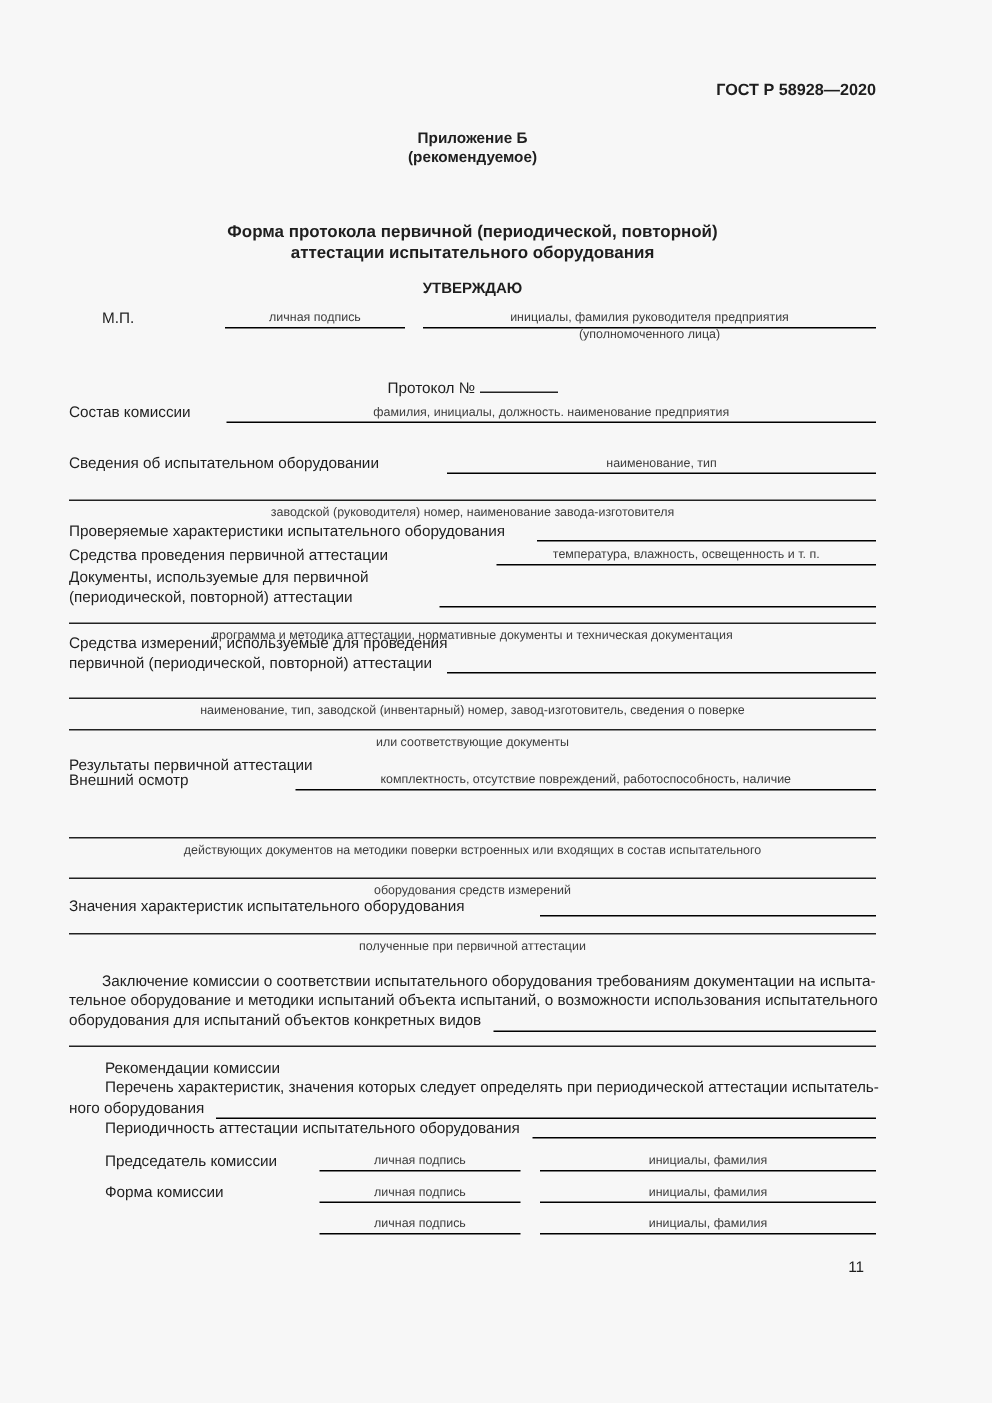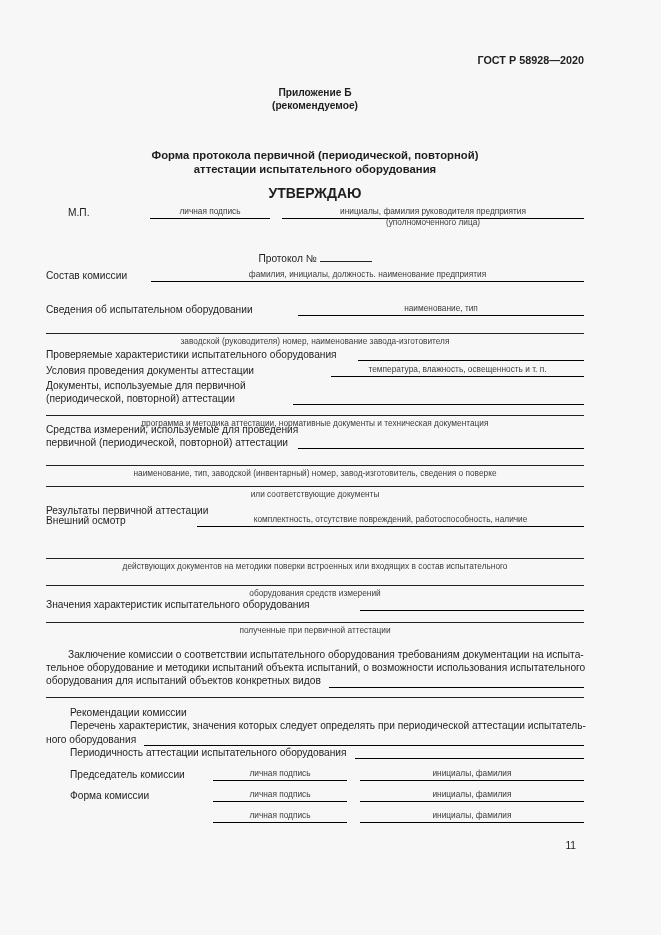--- a/index.html
+++ b/index.html
@@ -10,21 +10,21 @@
     color:#1e1e1e;
     position:relative;
     overflow:hidden;
   }
   .blk{position:absolute;left:46px;width:538px;font-size:10.2px;line-height:12px;}
   .center{text-align:center;}
   .bold{font-weight:bold;}
   .gost{top:54px;text-align:right;font-weight:bold;font-size:10.8px;}
   .appendix{top:86px;line-height:13px;}
   .title{top:148px;font-size:11.3px;line-height:14px;}
-  .approve{top:187px;font-size:14px;}
+  .approve{top:187px;font-size:10px;}
 
   .row{display:flex;align-items:flex-end;}
   .row-sb{display:flex;align-items:flex-end;justify-content:space-between;}
   .uline{border-bottom:1px solid #000000;position:relative;height:14px;}
   .fill{flex:1;margin-left:8px;}
   .uline .cap{position:absolute;top:2px;left:0;right:0;text-align:center;white-space:nowrap;}
   .cap{font-size:8.3px;color:#3c3c3c;line-height:10px;}
   .hr{position:absolute;left:46px;width:538px;border-top:1px solid #222;height:0;}
   .hcap{position:absolute;left:46px;width:538px;text-align:center;font-size:8.3px;color:#3c3c3c;white-space:nowrap;}
   .nowrap{white-space:nowrap;}
@@ -131,21 +131,21 @@
 
 <div class="hr hr1"></div>
 <div class="hcap hc1">заводской (руководителя) номер, наименование завода-изготовителя</div>
 
 <div class="blk row-sb r-prov">
   <span class="lbl">Проверяемые характеристики испытательного оборудования</span>
   <div class="uline"></div>
 </div>
 
 <div class="blk row-sb r-uslov">
-  <span class="lbl">Условия проведения документы аттестации</span>
+  <span class="lbl">Средства проведения первичной аттестации</span>
   <div class="uline">
     <span class="cap">температура, влажность, освещенность и т. п.</span>
   </div>
 </div>
 
 <div class="blk row-sb r-docs">
   <span class="lbl two-line">
     <span>Документы, используемые для первичной</span><br>
     <span>(периодической, повторной) аттестации</span>
   </span>

